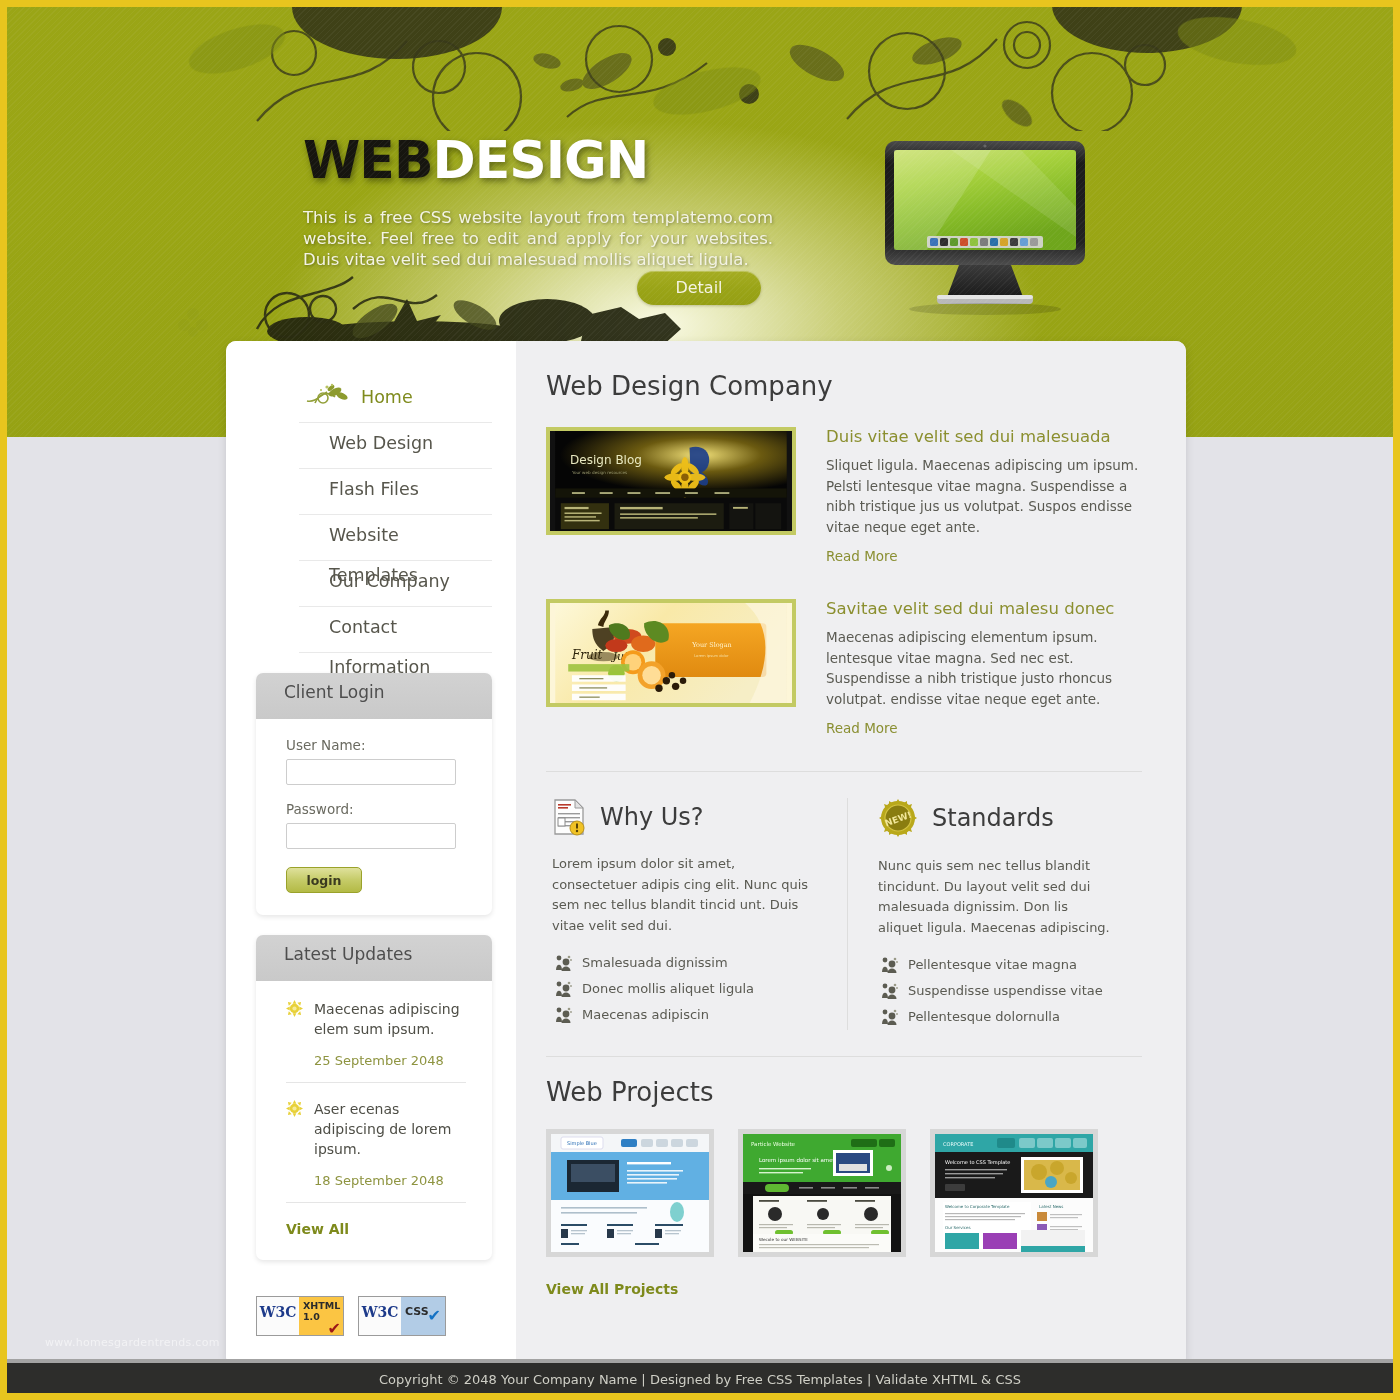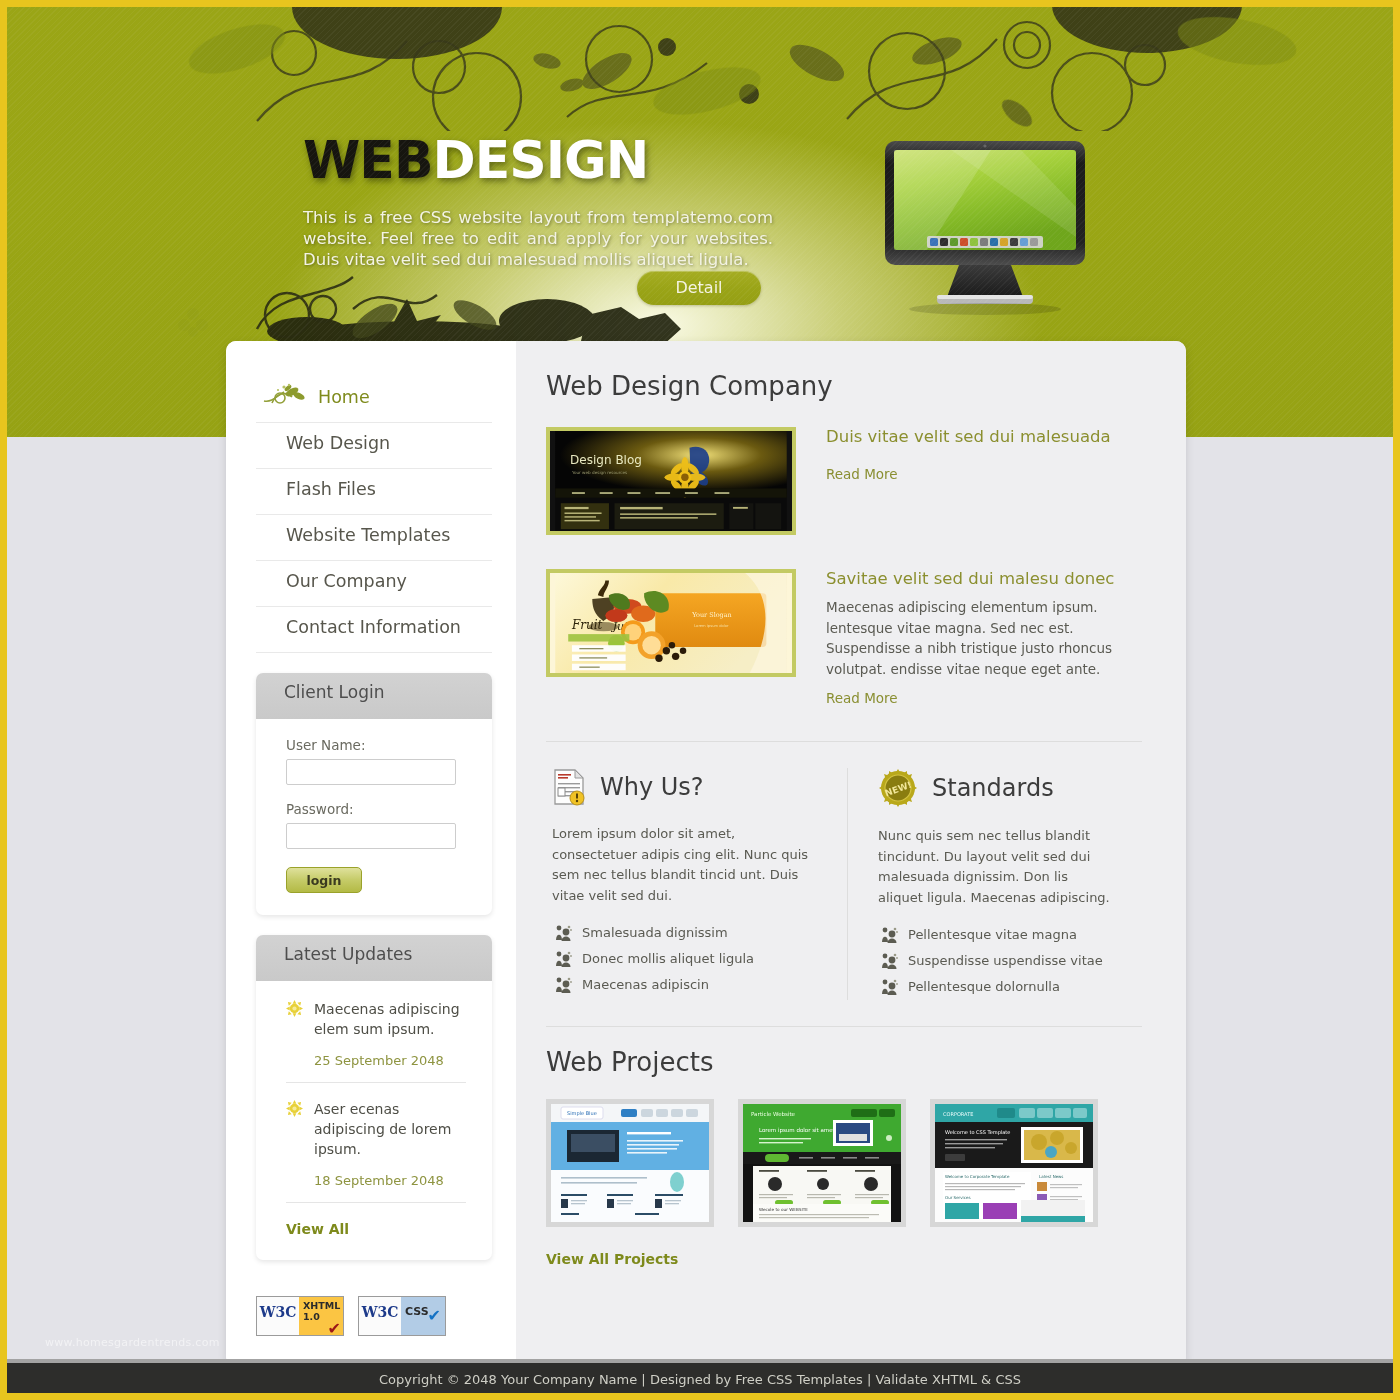--- a/index.html
+++ b/index.html
@@ -109,21 +109,21 @@
     flex: 0 0 290px;
   }
   .content {
     flex: 1;
     background: #efeff1;
     padding: 30px 44px 0 30px;
     position: relative;
   }
 
   
-  .nav { padding: 36px 24px 0 30px; }
+  .nav { padding: 36px 24px 0 30px; margin-left: 43px; }
   .nav-item {
     position: relative;
     border-bottom: 1px solid #e9e9e9;
     height: 46px;
     line-height: 40px;
     font-size: 17.5px;
     color: #57564c;
     cursor: pointer;
     padding-left: 30px;
     font-family: "DejaVu Sans", sans-serif;
@@ -546,20 +546,21 @@
                 <rect x="10" y="96" width="38" height="1.6"></rect>
               <rect x="70" y="82" width="46" height="2.6"></rect>
                 <rect x="70" y="89" width="104" height="1.6"></rect>
               <rect x="70" y="93" width="84" height="1.6"></rect>
               <rect x="192" y="82" width="16" height="2"></rect>
             </g>
           </svg>
         </div>
         <div class="art-text">
           <h3>Duis vitae velit sed dui malesuada</h3>
+          <p>Sliquet ligula. Maecenas adipiscing um ipsum. Pelsti lentesque vitae magna. Suspendisse a nibh tristique jus us volutpat. Suspos endisse vitae neque eget ante.</p>
           <span class="readmore">Read More</span>
         </div>
       </div>
 
       
       <div class="article">
         <div class="thumb" style="background:#fdf6d8">
           <svg viewBox="0 0 250 108" style="width:100%;height:100%;display:block">
             <defs>
               <linearGradient id="juice" x1="0" y1="0" x2="1" y2="0.4">

